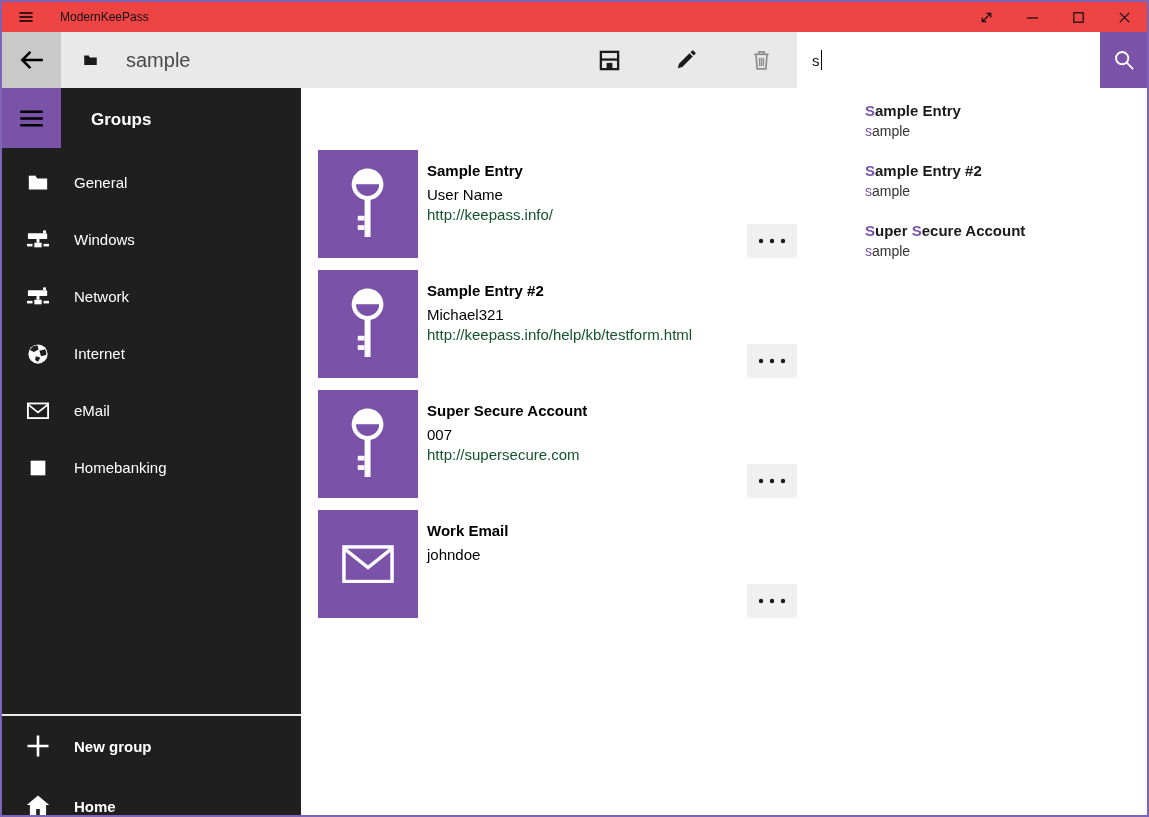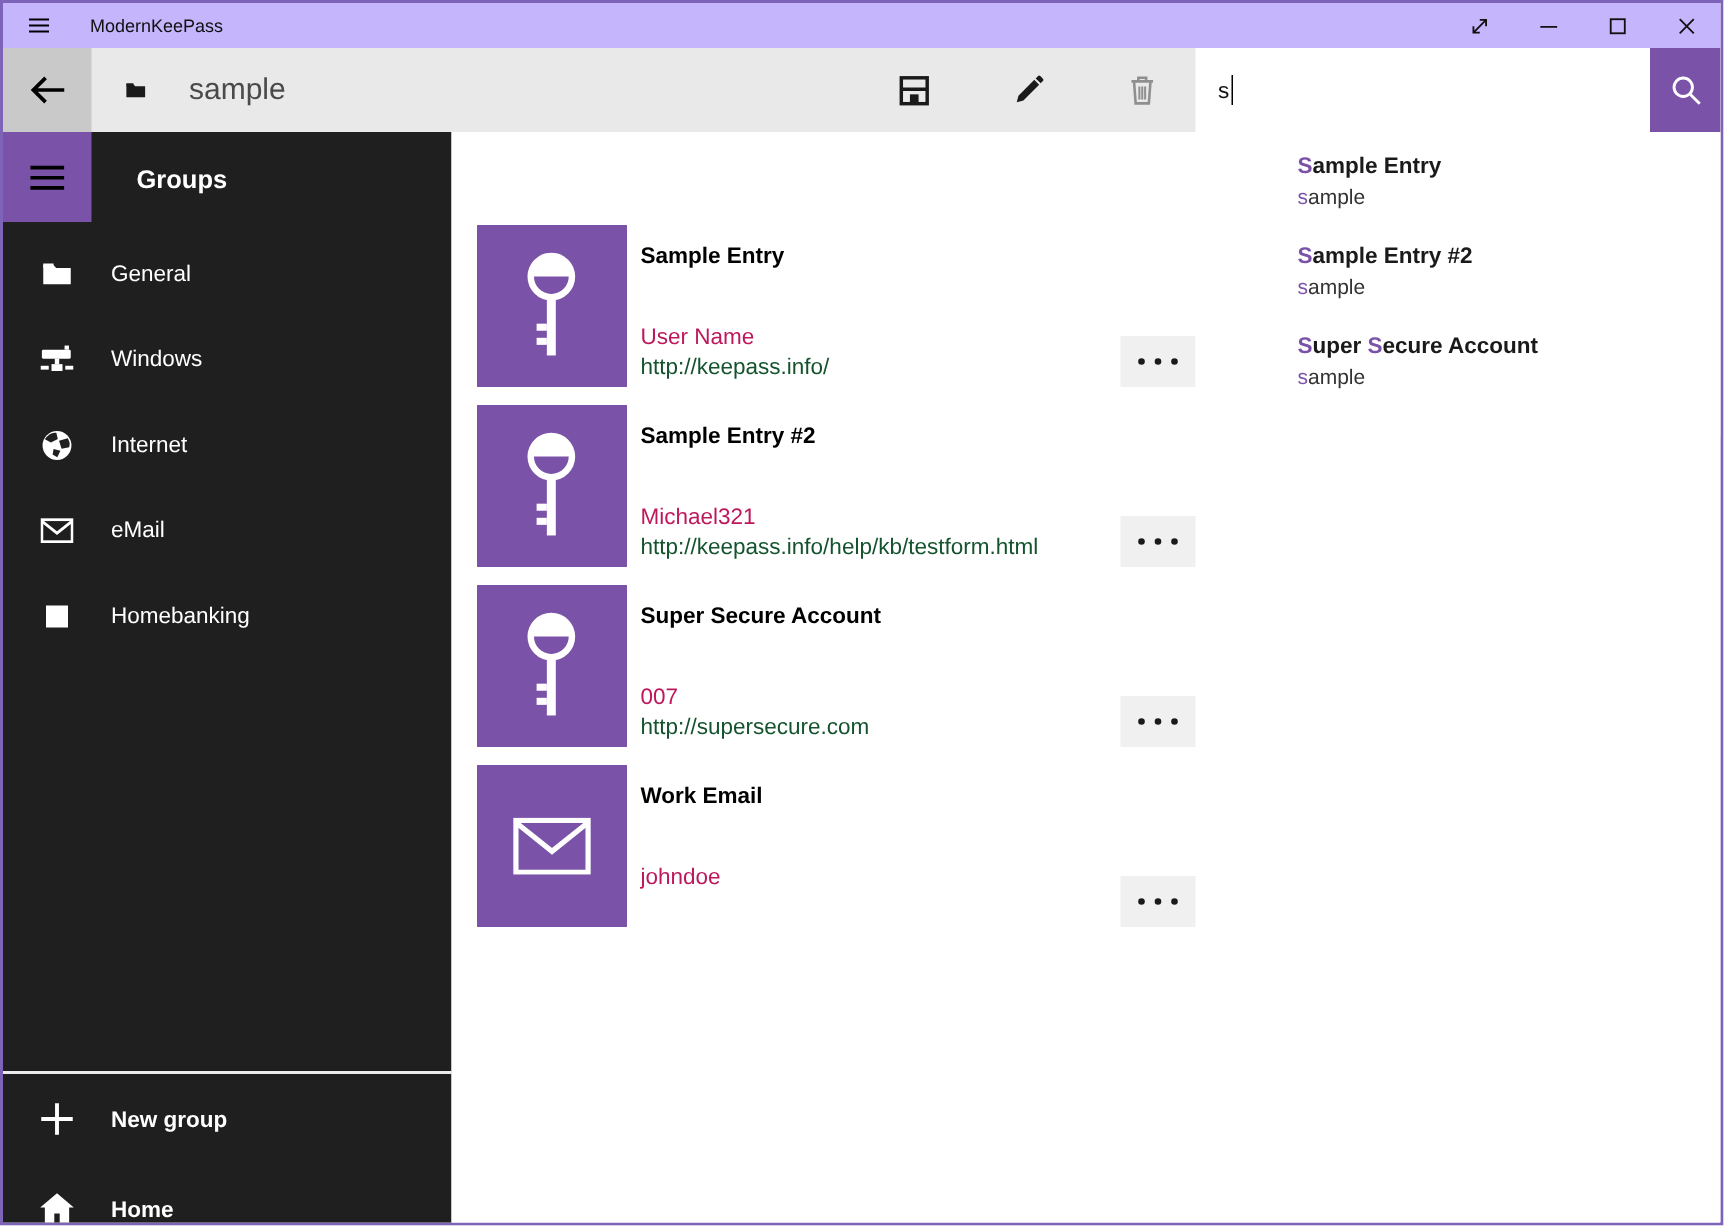--- a/index.html
+++ b/index.html
@@ -2,21 +2,21 @@
 <html><head>
 <meta charset="utf-8">
 <style>
   html,body{margin:0;padding:0;background:#f3f3f3;}
   .window{
     position:relative;width:1149px;height:817px;box-sizing:border-box;
     border:2px solid var(--window-border,#7e64b8);background:#fff;
     font-family:"Liberation Sans",sans-serif;overflow:hidden;
   }
   
-  .titlebar{height:30px;display:flex;align-items:center;background:#c4b5fd;}
+  .titlebar{height:30px;display:flex;align-items:center;background:#ef4444;}
   .tb-menu{margin-left:16px;display:flex;align-items:center;}
   .tb-title{margin-left:26px;font-size:12px;color:#111;}
   .tb-controls{margin-left:auto;display:flex;height:30px;}
   .tb-btn{width:46px;height:30px;display:flex;align-items:center;justify-content:center;color:#111;}
   
   .appbar{position:relative;height:56px;background:var(--appbar-bg,#e9e9e9);display:flex;align-items:center;}
   .back-btn{width:59px;height:56px;background:var(--back-btn-bg,#c9c9c9);flex:none;display:flex;align-items:center;justify-content:center;}
   .db-icon{margin-left:22px;display:flex;color:#1a1a1a;}
   .db-title{margin-left:28px;font-size:20px;color:#4a4a4a;}
   .appbar-actions{position:absolute;left:582px;top:0;height:56px;display:flex;align-items:center;}
@@ -36,21 +36,21 @@
   .nav-item .icon{width:24px;margin-left:24px;display:flex;justify-content:center;}
   .nav-item .label{margin-left:24px;}
   .sidebar-bottom{position:absolute;left:0;right:0;bottom:0;height:180px;border-top:2px solid #ececec;box-sizing:border-box;}
   .sidebar-bottom .nav-item{height:60px;font-weight:bold;}
   .content{flex:1;position:relative;background:#fff;}
   .entry-list{position:absolute;top:62px;left:17px;width:479px;}
   .entry-row{position:relative;display:flex;height:108px;margin-bottom:12px;}
   .tile{width:100px;height:108px;flex:none;background:var(--accent,#7a52a8);display:flex;align-items:center;justify-content:center;}
   .entry-text{margin-left:9px;padding-top:12px;}
   .entry-title{font-size:15px;font-weight:bold;color:#000;}
-  .entry-user{font-size:15px;color:#be185d;margin-top:36px;line-height:20px;}
+  .entry-user{font-size:15px;color:#000000;margin-top:6px;line-height:20px;}
   .entry-url{font-size:15px;color:#14532d;line-height:20px;}
   .more-btn{position:absolute;right:0;bottom:0;width:50px;height:34px;background:#f0f0f0;display:flex;align-items:center;justify-content:center;color:#1a1a1a;}
   
   .suggest-panel{position:absolute;left:795px;top:86px;width:350px;background:#fff;padding:13px 0 10px 68px;box-sizing:border-box;}
   .suggest-item{height:60px;box-sizing:border-box;padding-top:0;}
   .suggest-title{font-size:15px;font-weight:bold;color:#1a1a1a;line-height:20px;}
   .suggest-sub{font-size:14px;color:#333;line-height:20px;}
   .hl{color:var(--accent,#7a52a8);}
   .icon{line-height:0;}
 </style>
@@ -164,20 +164,33 @@
                 <rect x="10.4" y="11" width="3.2" height="4"></rect>
                 <rect x="8" y="15" width="8" height="5"></rect>
                 <rect x="0" y="16.2" width="6" height="2.8"></rect>
                 <rect x="18" y="16.2" width="6" height="2.8"></rect>
               </svg>
             </span>
             <span class="label">Windows</span>
           </div>
           <div class="nav-item">
             <span class="icon">
+              <svg width="22" height="22" viewBox="0 0 24 24" fill="currentColor">
+                <rect x="1" y="4.5" width="21" height="6.5" rx="1"></rect>
+                <rect x="17.5" y="1.5" width="3.2" height="3"></rect>
+                <rect x="10.4" y="11" width="3.2" height="4"></rect>
+                <rect x="8" y="15" width="8" height="5"></rect>
+                <rect x="0" y="16.2" width="6" height="2.8"></rect>
+                <rect x="18" y="16.2" width="6" height="2.8"></rect>
+              </svg>
+            </span>
+            <span class="label">Network</span>
+          </div>
+          <div class="nav-item">
+            <span class="icon">
               <svg width="22" height="22" viewBox="0 0 24 24">
                 <circle cx="12" cy="12" r="10.5" fill="currentColor"></circle>
                 <path d="M3.2 7.5Q7 1.8 11.5 2.8L12.6 7.2 7.6 9.8 Z" fill="#1f1f1f"></path>
                 <path d="M13.5 8.5l6.3-1.8q2 3 1.1 6.5l-5.6 1.2z" fill="#1f1f1f"></path>
                 <path d="M9.5 14.5l5 1.4-2.3 4.6-3.4-2z" fill="#1f1f1f"></path>
               </svg>
             </span>
             <span class="label">Internet</span>
           </div>
           <div class="nav-item">

